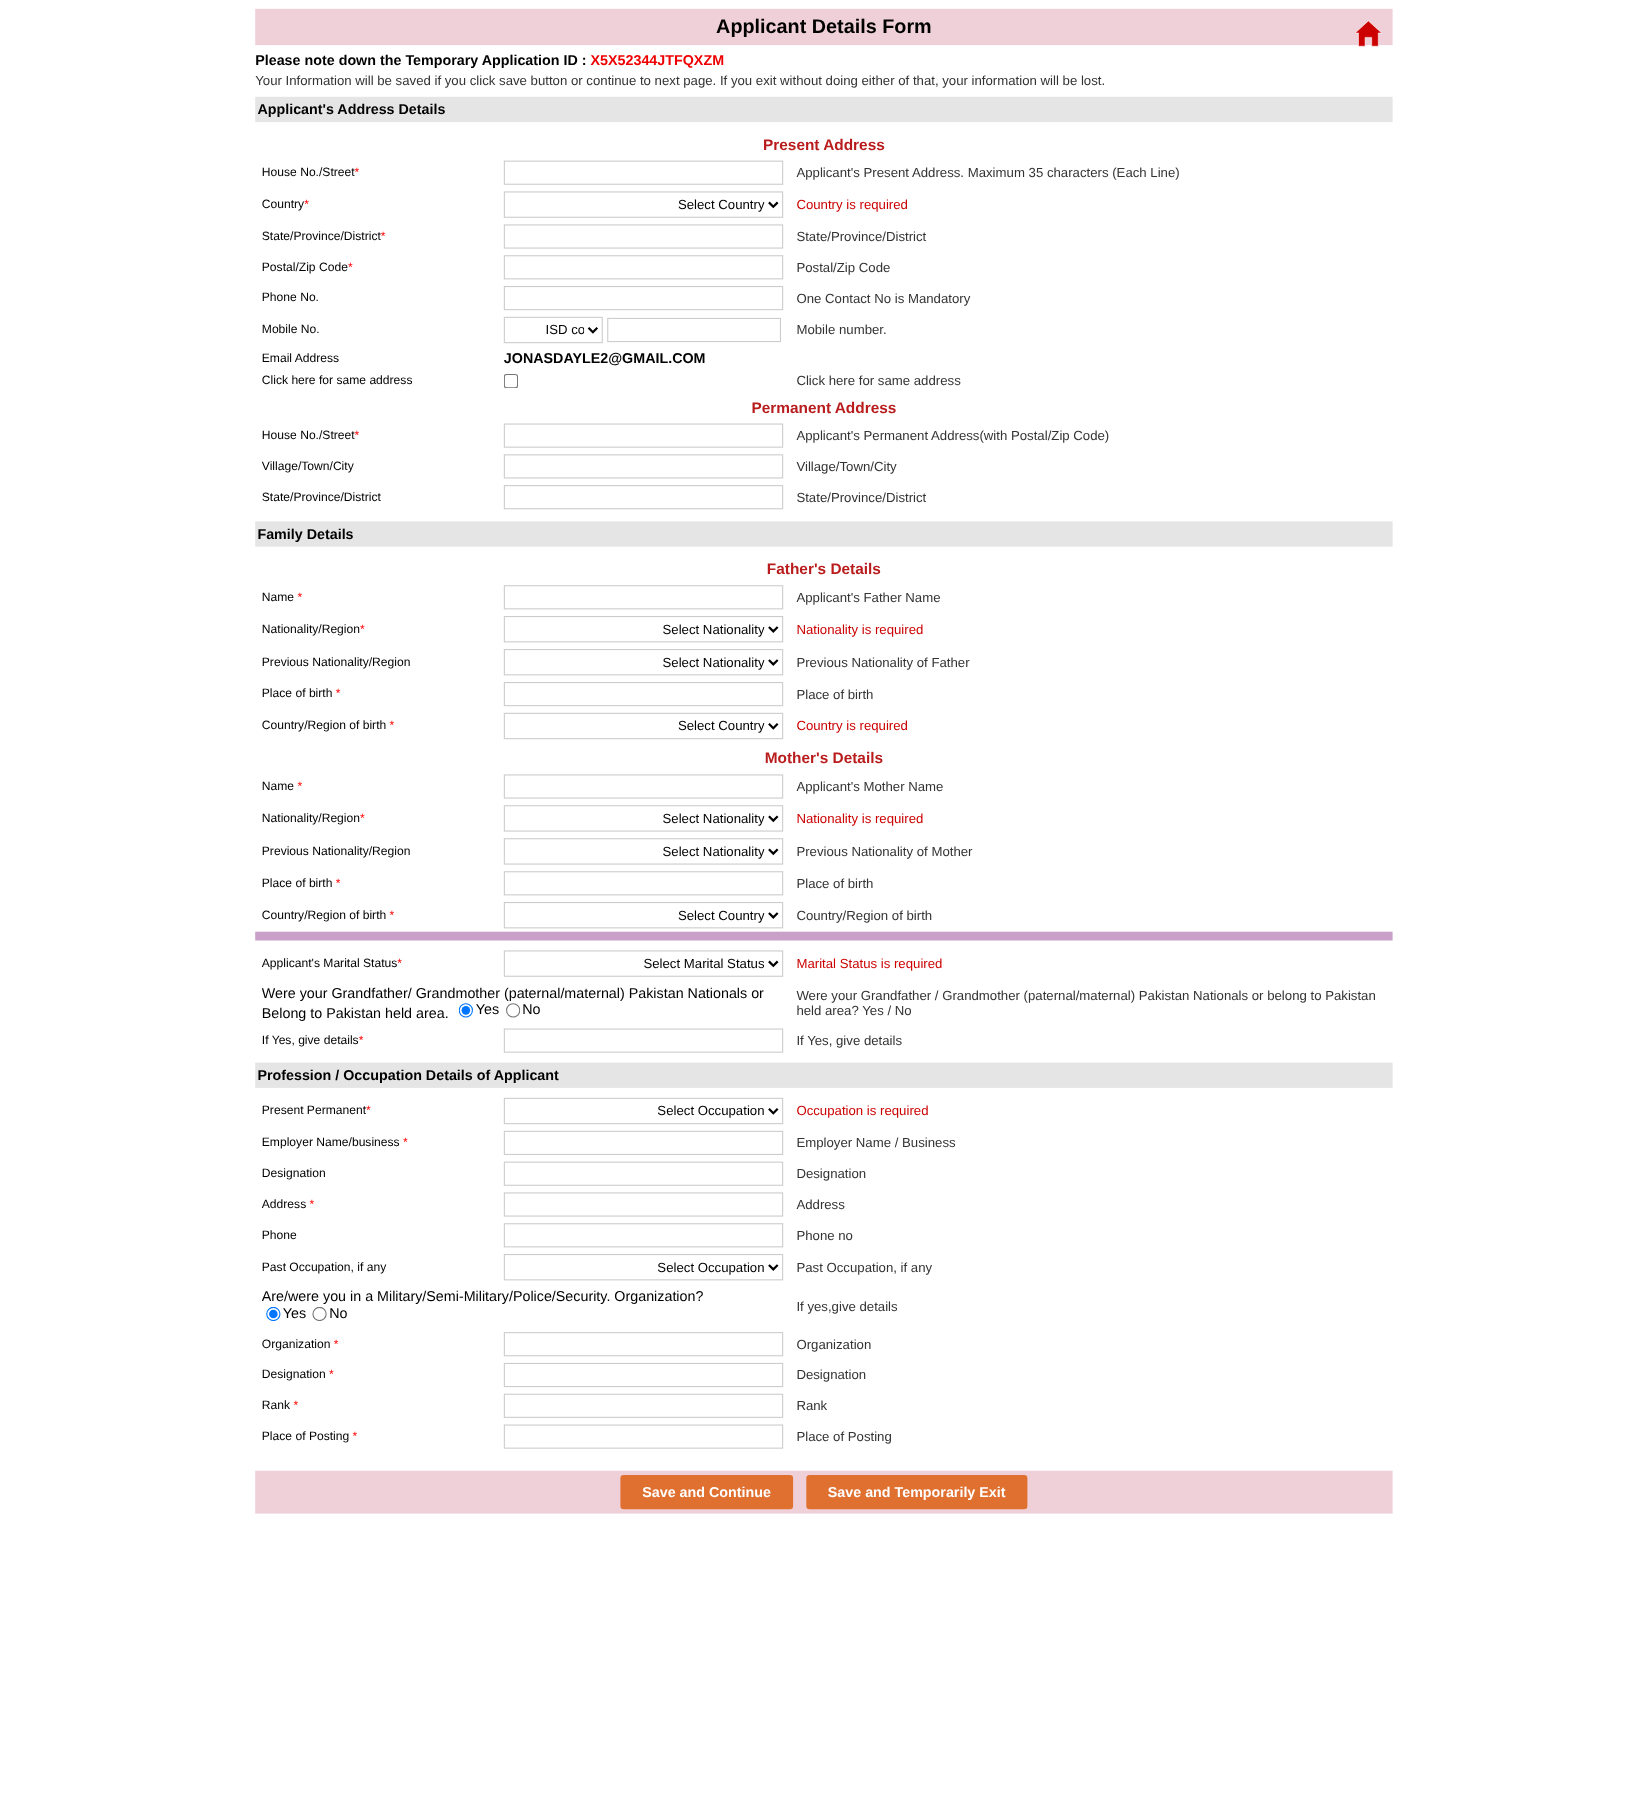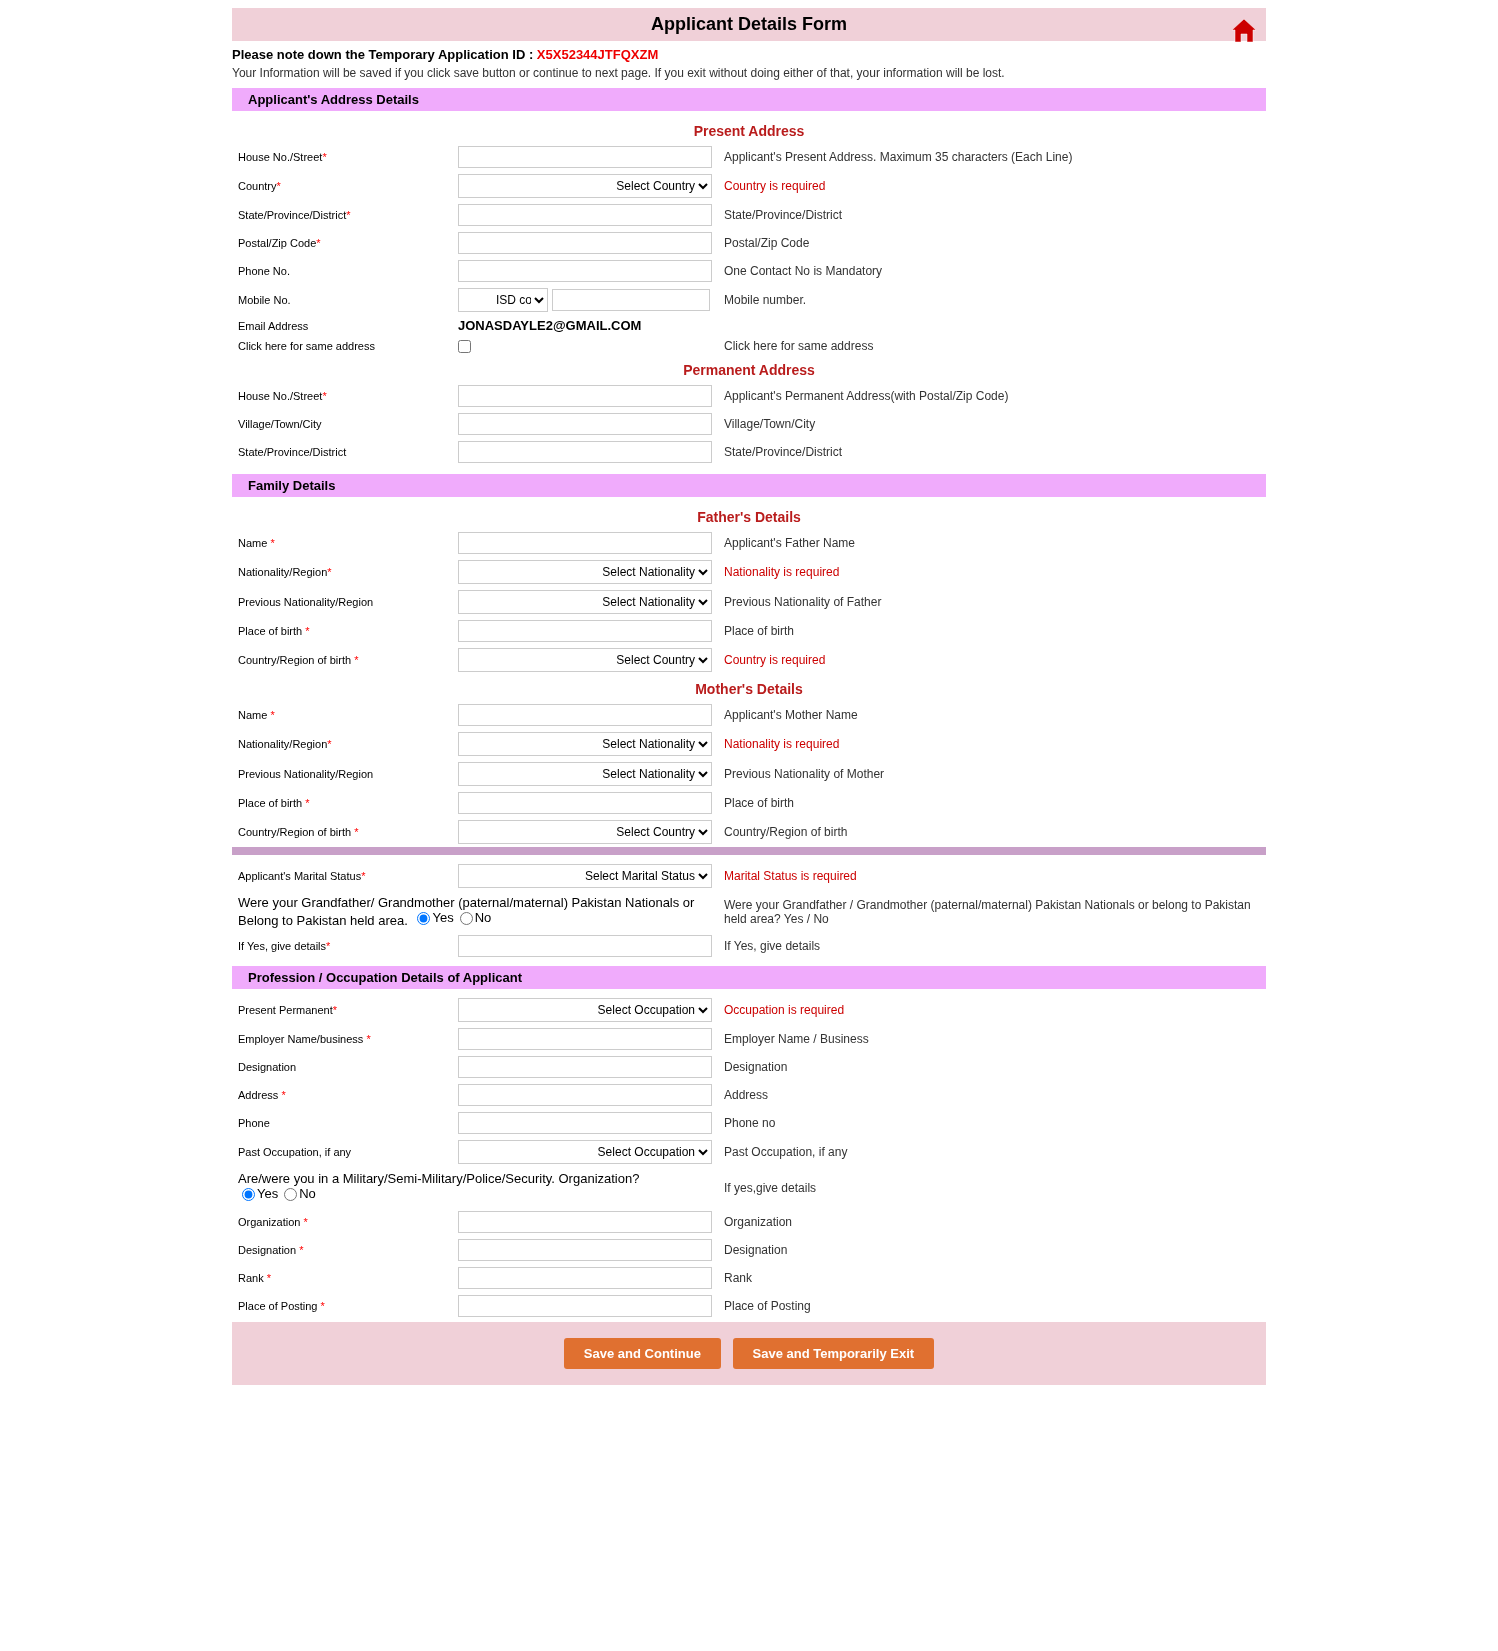--- a/index.html
+++ b/index.html
@@ -30,24 +30,24 @@
     .temp-id-value {
       color: #e00;
       font-weight: bold;
     }
     .info-line {
       font-size: 12px;
       margin-bottom: 8px;
       color: #333;
     }
     .section-header {
-      background: #f0abfc;
+      background: #e5e5e5;
       font-weight: bold;
       font-size: 13px;
-      padding: 4px 16px;
+      padding: 4px 2px;
       margin-bottom: 6px;
     }
     .sub-header {
       text-align: center;
       color: #b91c1c;
       font-weight: bold;
       font-size: 14px;
       padding: 6px 0 4px 0;
     }
     .form-table {
@@ -115,23 +115,23 @@
       gap: 6px;
     }
     .radio-group label {
       display: inline-flex;
       align-items: flex-end;
       gap: 2px;
       font-size: 13px;
     }
     .footer-buttons {
       text-align: center;
-      padding: 16px 0;
+      padding: 4px 0;
       background: #f0d0d8;
-      margin-top: 2px;
+      margin-top: 17px;
     }
     .btn-save {
       background: #e07030;
       color: #fff;
       border: none;
       padding: 8px 20px;
       font-size: 13px;
       font-weight: bold;
       cursor: pointer;
       margin: 0 4px;

